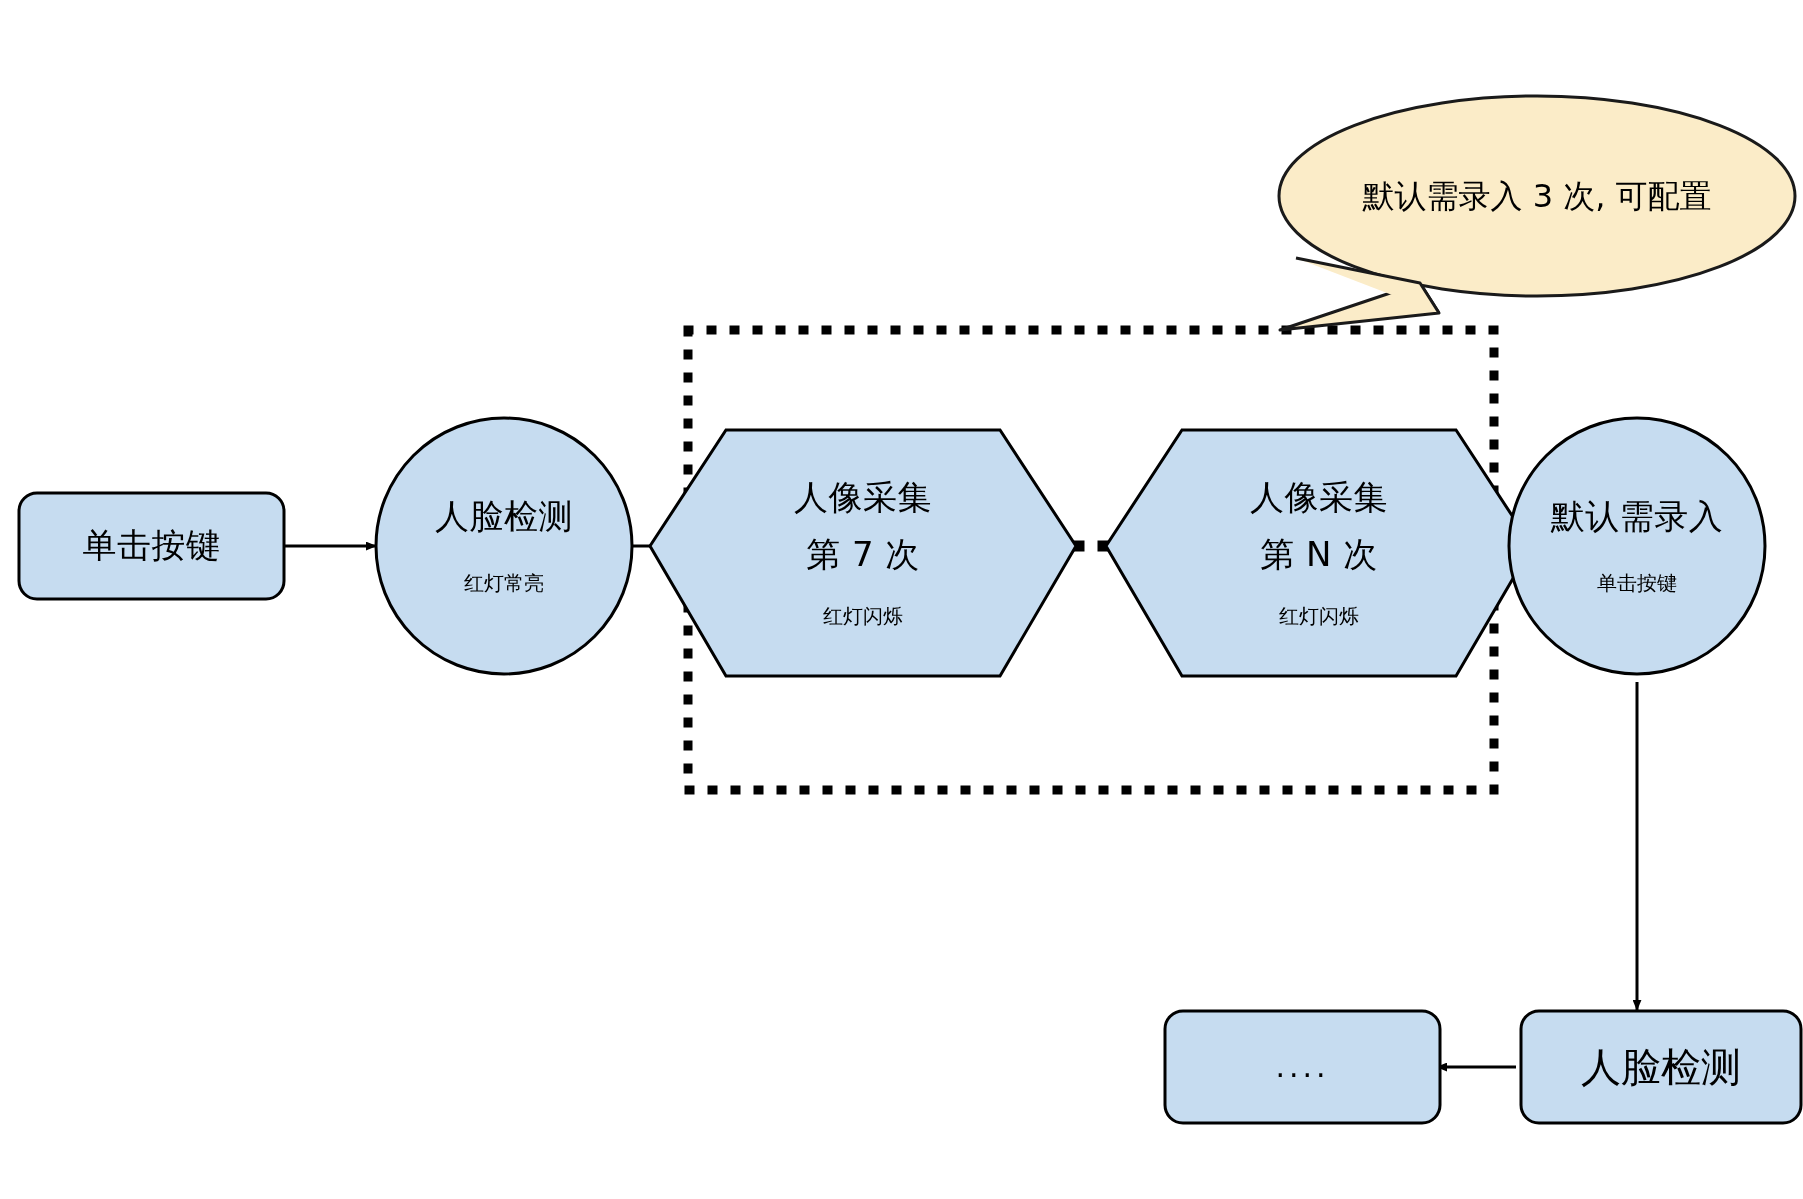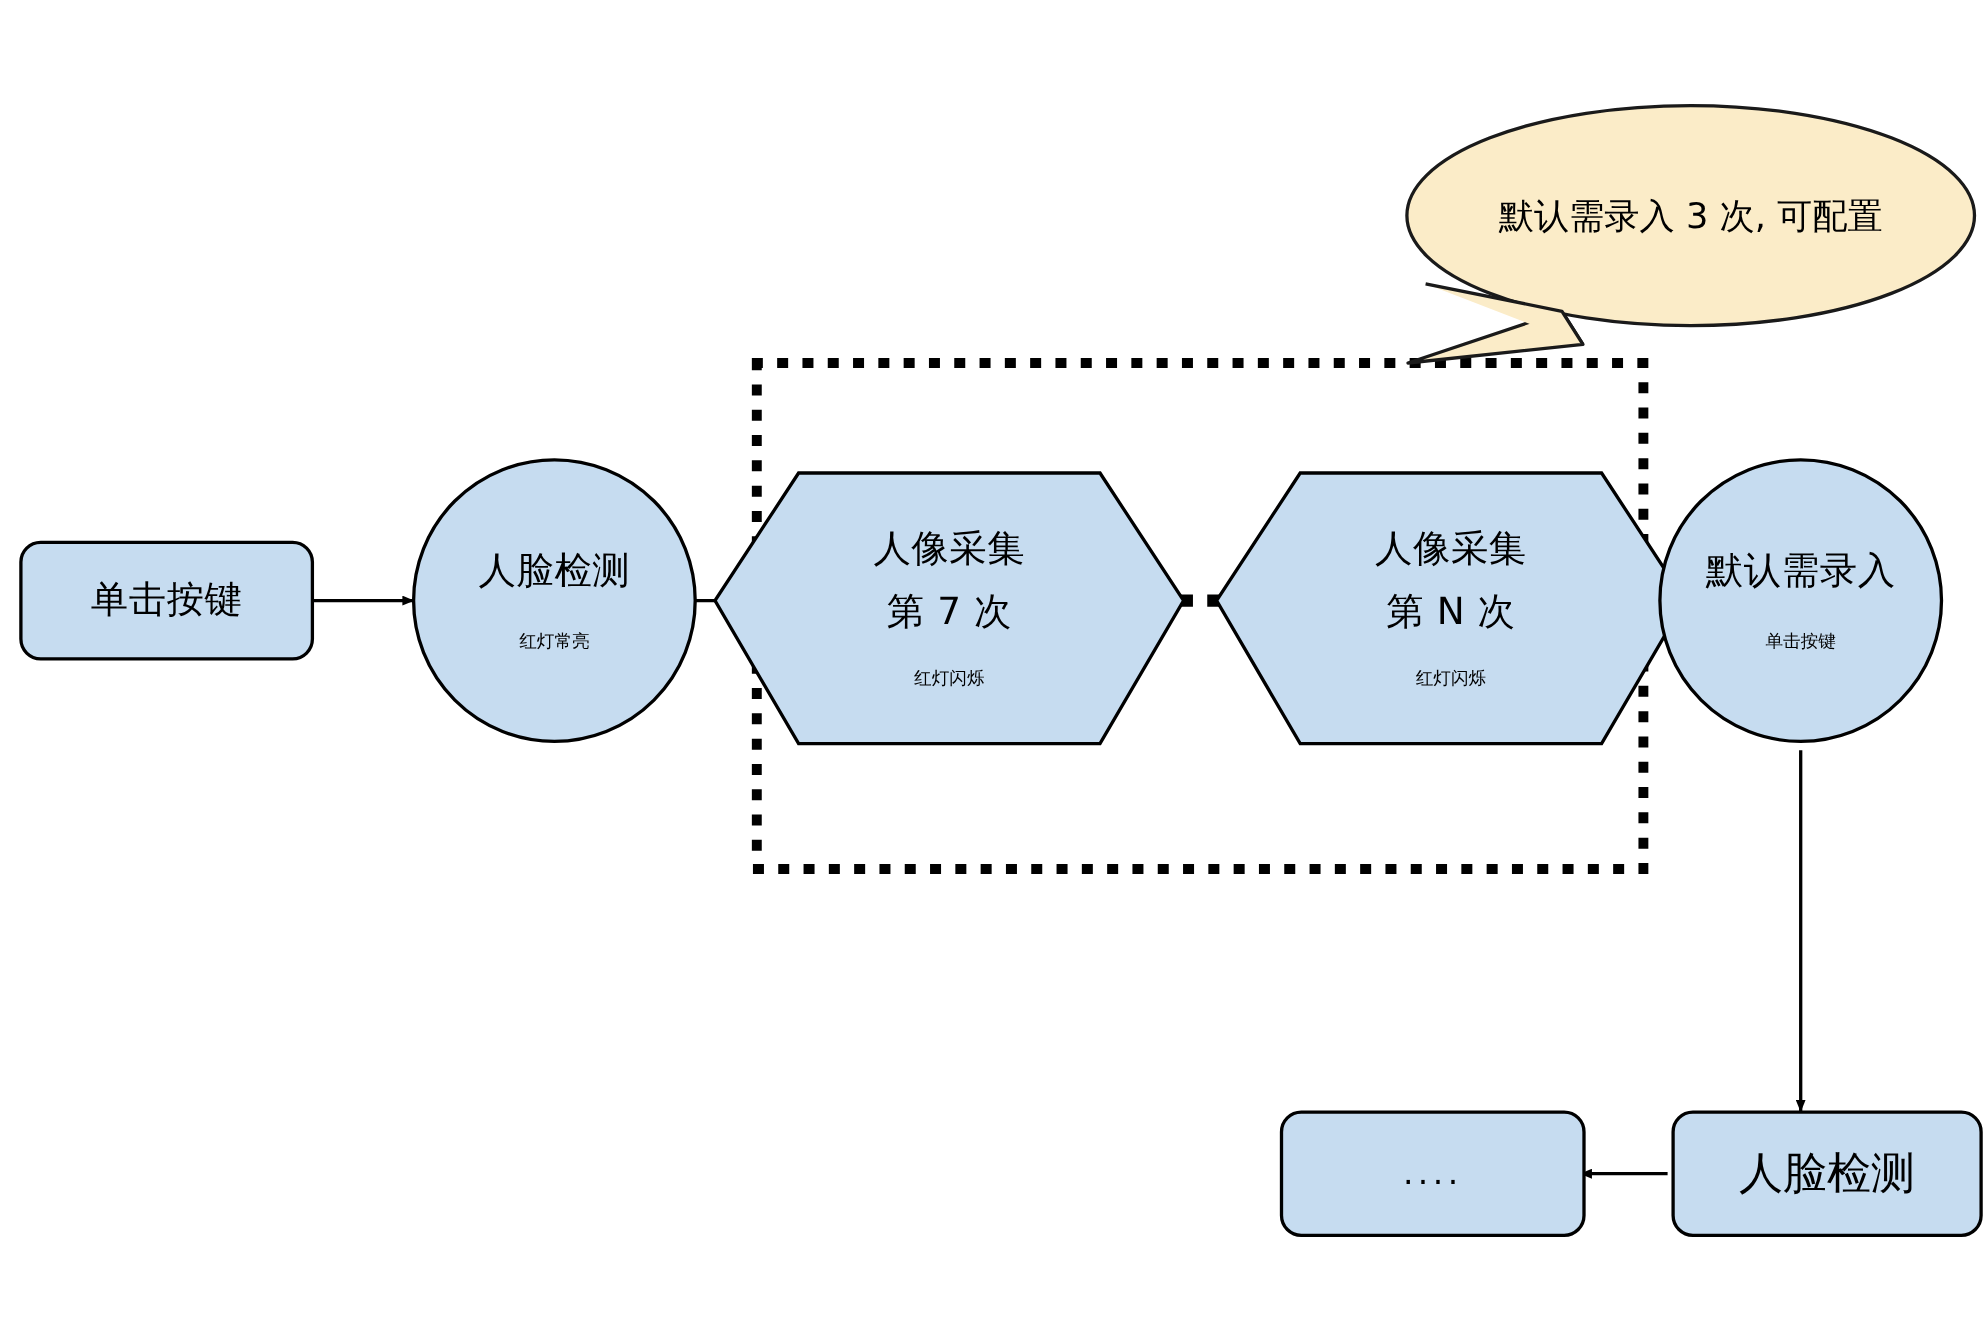--- a/index.html
+++ b/index.html
@@ -39,21 +39,21 @@
     line-height: 1.15;
     letter-spacing: 0.5px;
     white-space: nowrap;
   }
   .t-main-sm {
     font-size: 40px;
     line-height: 1.15;
     white-space: nowrap;
   }
   .t-sub {
-    font-size: 16px;
+    font-size: 20px;
     line-height: 1.2;
     white-space: nowrap;
   }
   .t-callout {
     font-size: 32px;
     line-height: 1.2;
     white-space: nowrap;
   }
   .t-dots {
     font-size: 30px;

